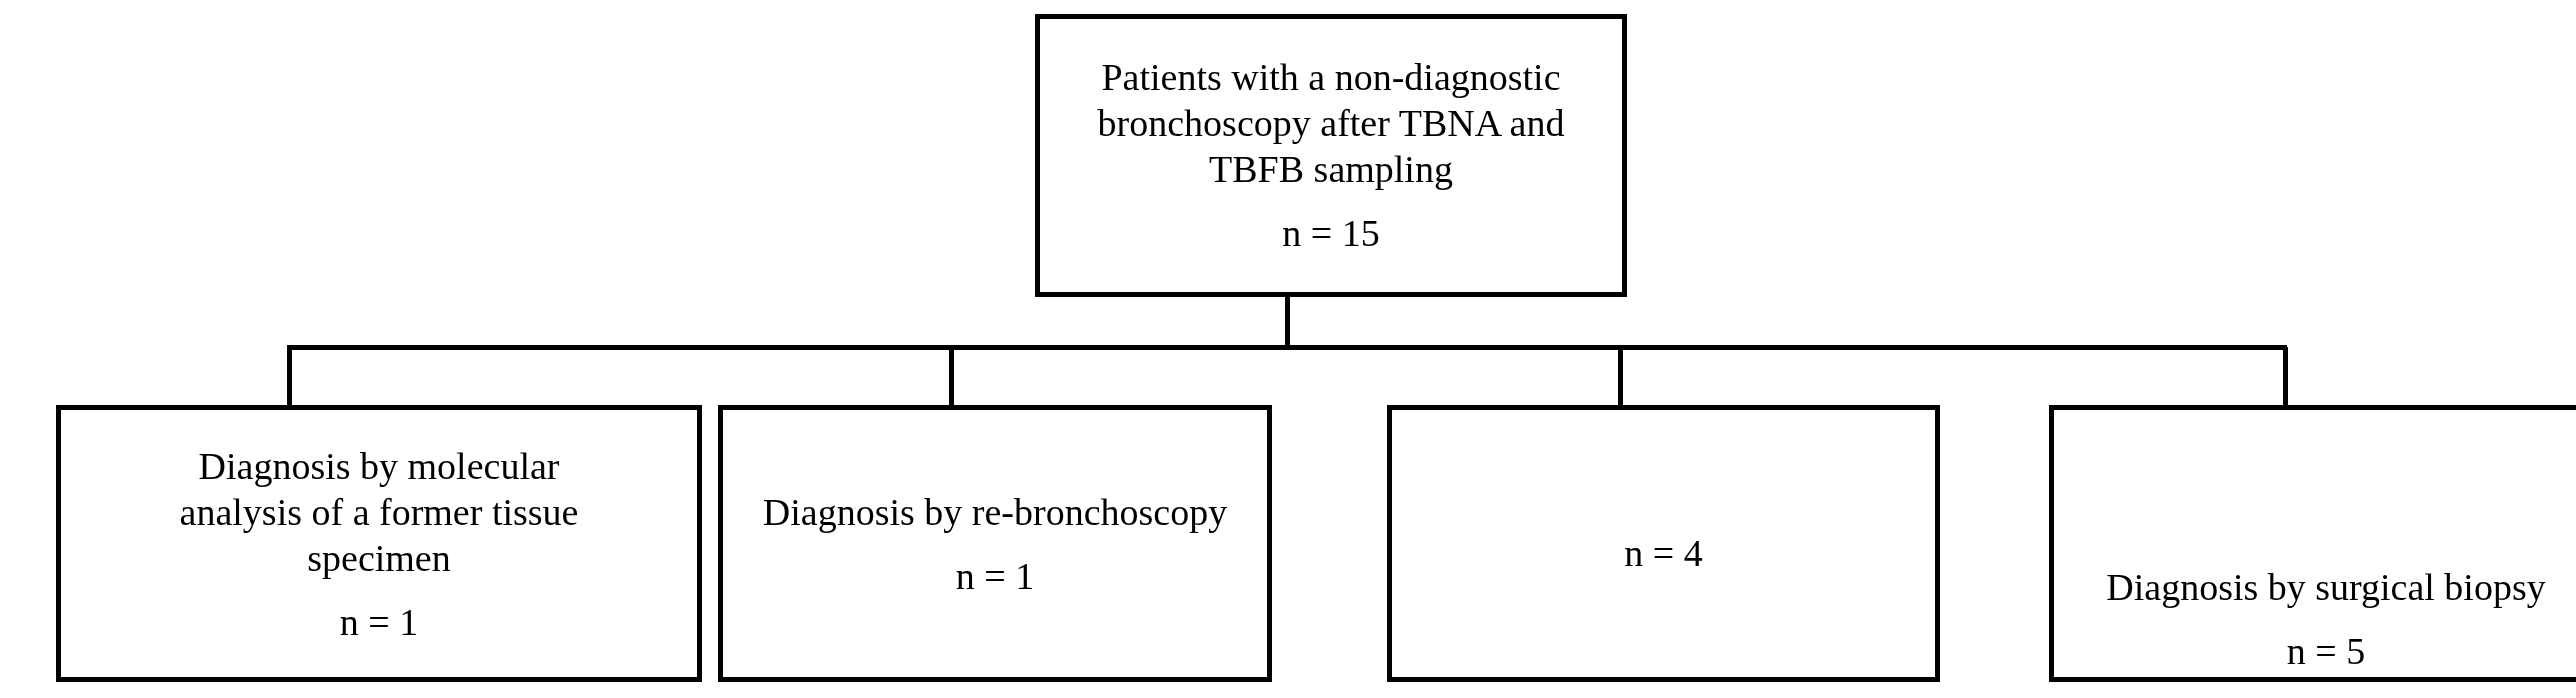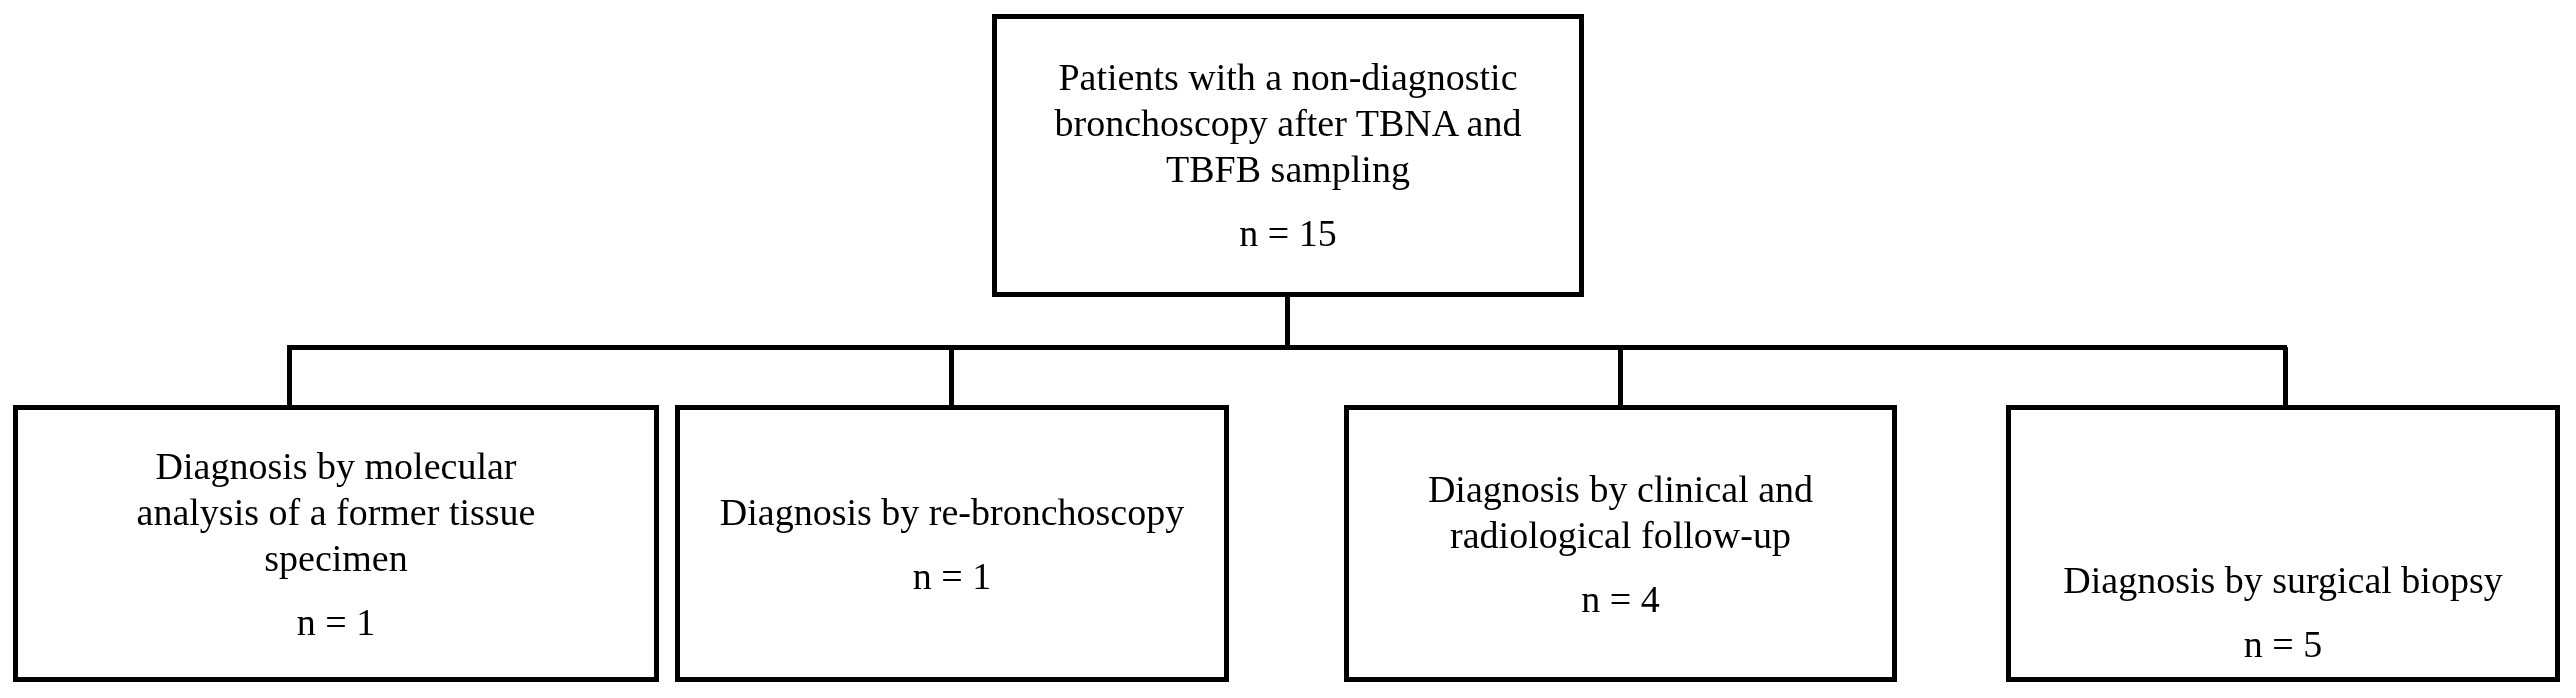--- a/index.html
+++ b/index.html
@@ -18,21 +18,22 @@
   .box {
     position: absolute;
     box-sizing: border-box;
     border: 5.4px solid #000000;
     background: #ffffff;
     display: flex;
     flex-direction: column;
     align-items: center;
     justify-content: center;
     text-align: center;
-    padding: 10px 18px;
+    padding: 3px 18px;
+    margin-left: 43px;
   }
   .label {
     font-size: 38px;
     line-height: 46px;
     color: #000000;
   }
   .count {
     font-size: 38px;
     line-height: 46px;
     margin-top: 18px;
@@ -82,21 +83,20 @@
     <div class="label">Diagnosis by molecular analysis of a former tissue specimen</div>
     <div class="count">n = 1</div>
   </div>
 
   <div class="box child-box box-rebronch">
     <div class="label">Diagnosis by re-bronchoscopy</div>
     <div class="count">n = 1</div>
   </div>
 
   <div class="box child-box box-clinical">
-    <div class="label">Diagnosis by clinical and radiological follow-up</div>
     <div class="count">n = 4</div>
   </div>
 
   <div class="box child-box box-surgical">
     <div class="label">Diagnosis by surgical biopsy</div>
     <div class="count">n = 5</div>
   </div>
 
 </div>
 

